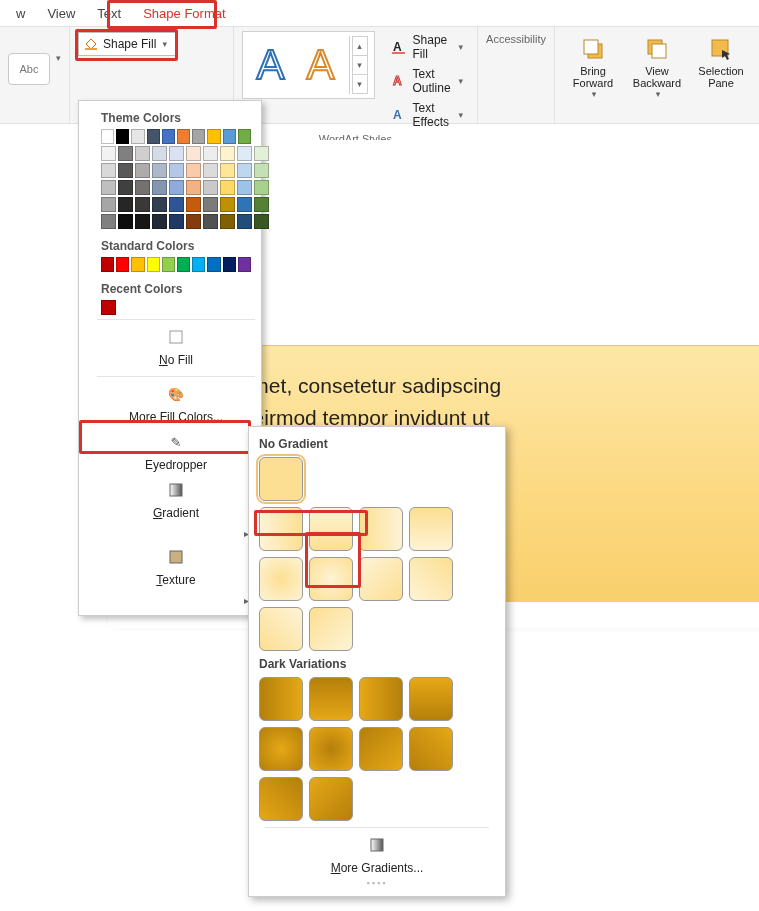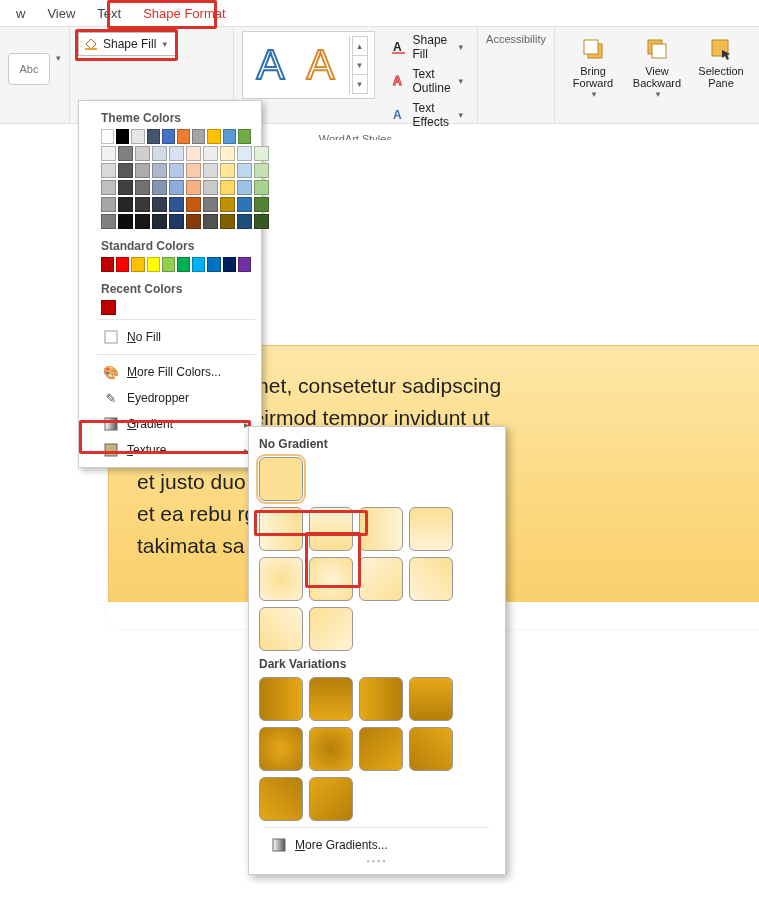--- a/index.html
+++ b/index.html
@@ -40,21 +40,21 @@
   .shapefill-btn .bucket{width:16px;height:16px;}
 
   
   .color-menu{position:absolute;left:78px;top:56px;width:170px;background:var(--menu-bg);border:1px solid var(--menu-border);box-shadow:3px 3px 6px rgba(0,0,0,.25);padding:6px 0 4px 12px;margin-top:44px;}
   .color-menu h4{margin:4px 10px 4px 10px;font-size:12px;font-weight:600;color:#555;}
   .swatch-row{display:flex;gap:2px;padding:0 10px;}
   .swatch{width:13px;height:13px;border:1px solid rgba(0,0,0,.25);}
   .tint-grid{display:flex;gap:2px;padding:2px 10px 6px 10px;}
   .tint-col{display:flex;flex-direction:column;gap:2px;}
   .sep{height:1px;background:#e4e4e4;margin:4px 6px;}
-  .mitem2{display:flex;align-items:center;gap:8px;padding:5px 12px;font-size:12px;cursor:default;}
+  .mitem2{display:flex;align-items:center;gap:8px;padding:5px 12px;font-size:12px;cursor:default;flex-direction:column;}
   .mitem2 .ico{width:16px;height:16px;display:flex;align-items:center;justify-content:center;font-size:13px;color:#555;}
   .mitem2 .arrow{margin-left:auto;font-size:10px;color:#666;}
   .u{text-decoration:underline;}
 
   
   .grad-menu{position:absolute;left:248px;top:426px;width:236px;background:var(--menu-bg);border:1px solid var(--menu-border);box-shadow:3px 3px 8px rgba(0,0,0,.3);padding:6px 10px 10px 10px;}
   .grad-menu h4{margin:4px 0 6px 0;font-size:12px;font-weight:600;color:#444;}
   .tile-row{display:flex;gap:6px;margin-bottom:6px;}
   .tile{width:42px;height:42px;border:1px solid #999;border-radius:6px;}
   .tile.sel{outline:2px solid var(--sel);outline-offset:1px;}

